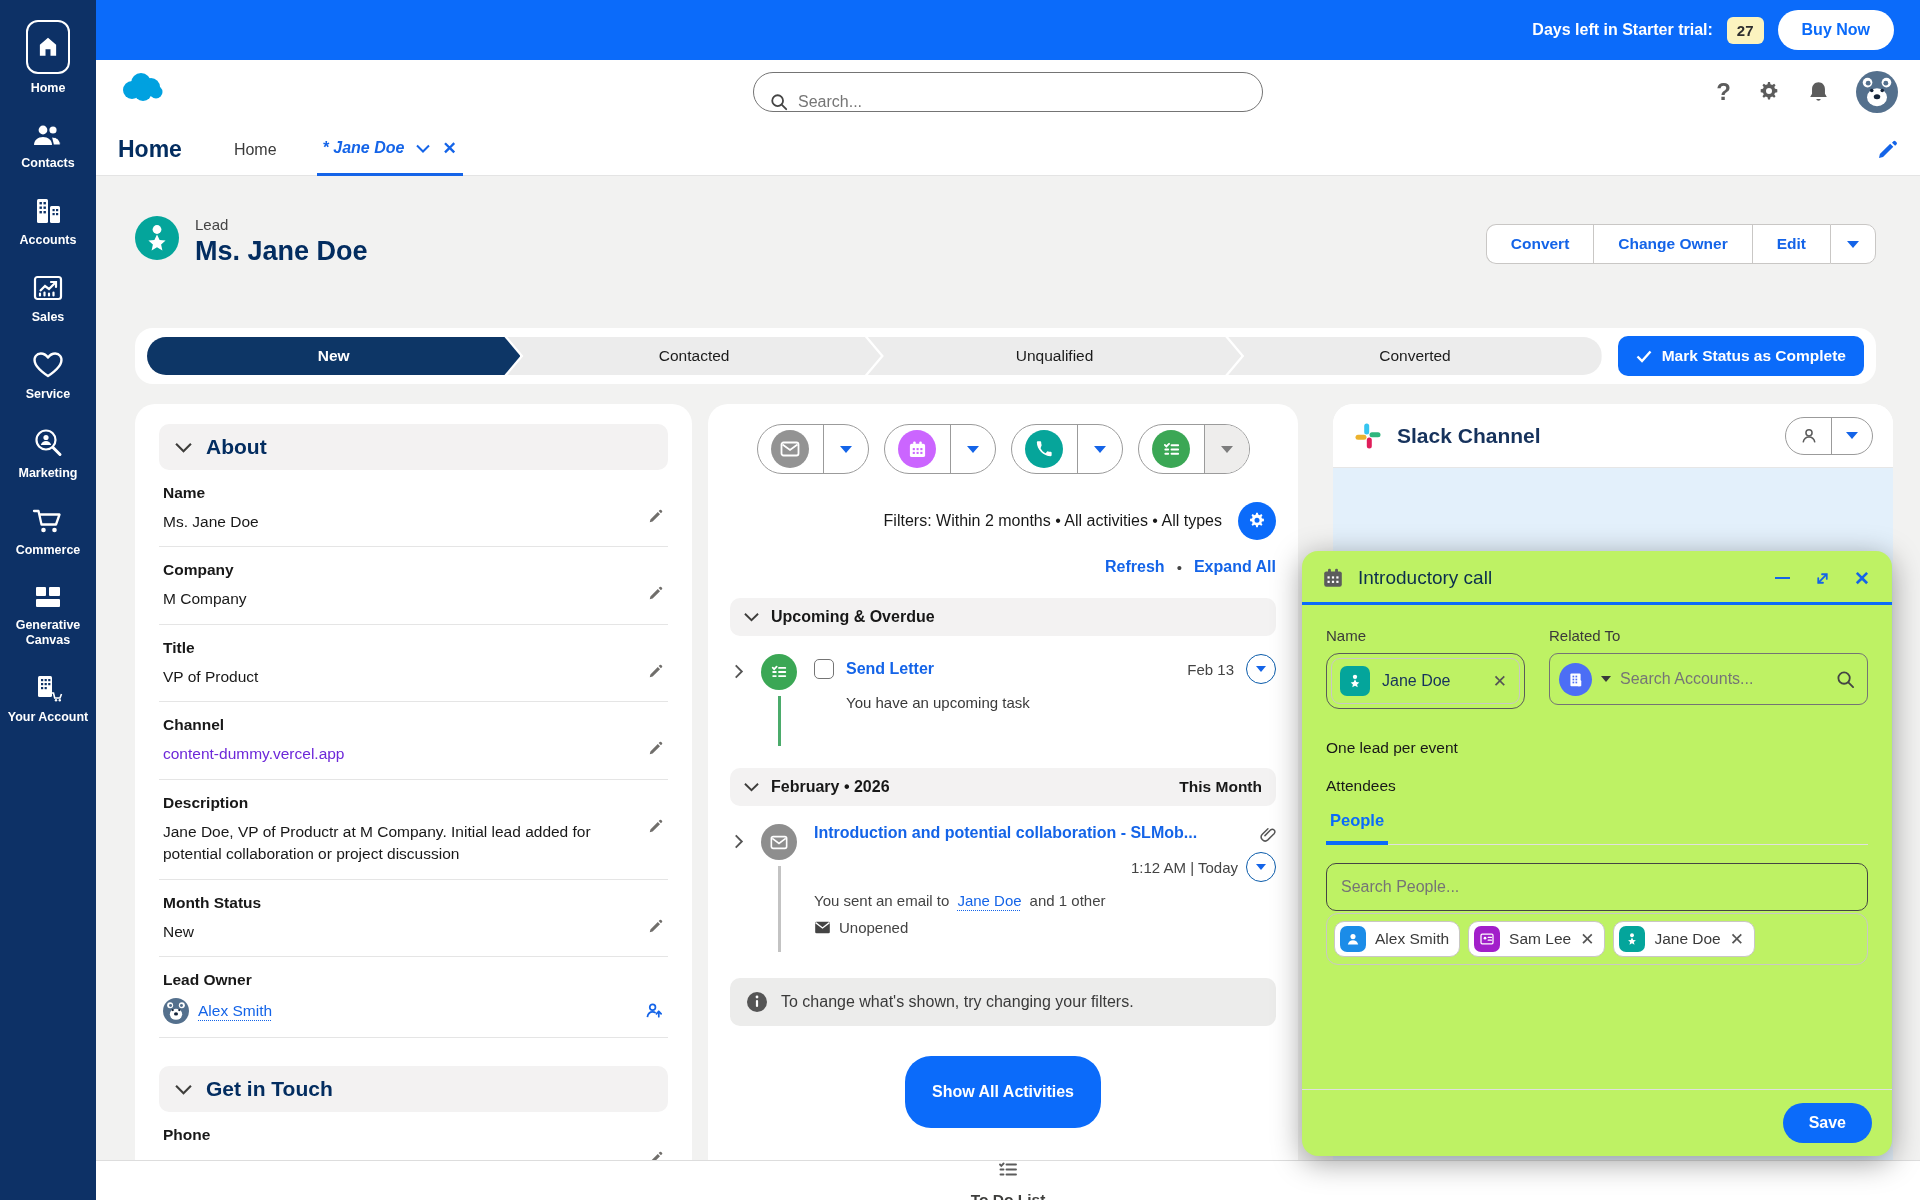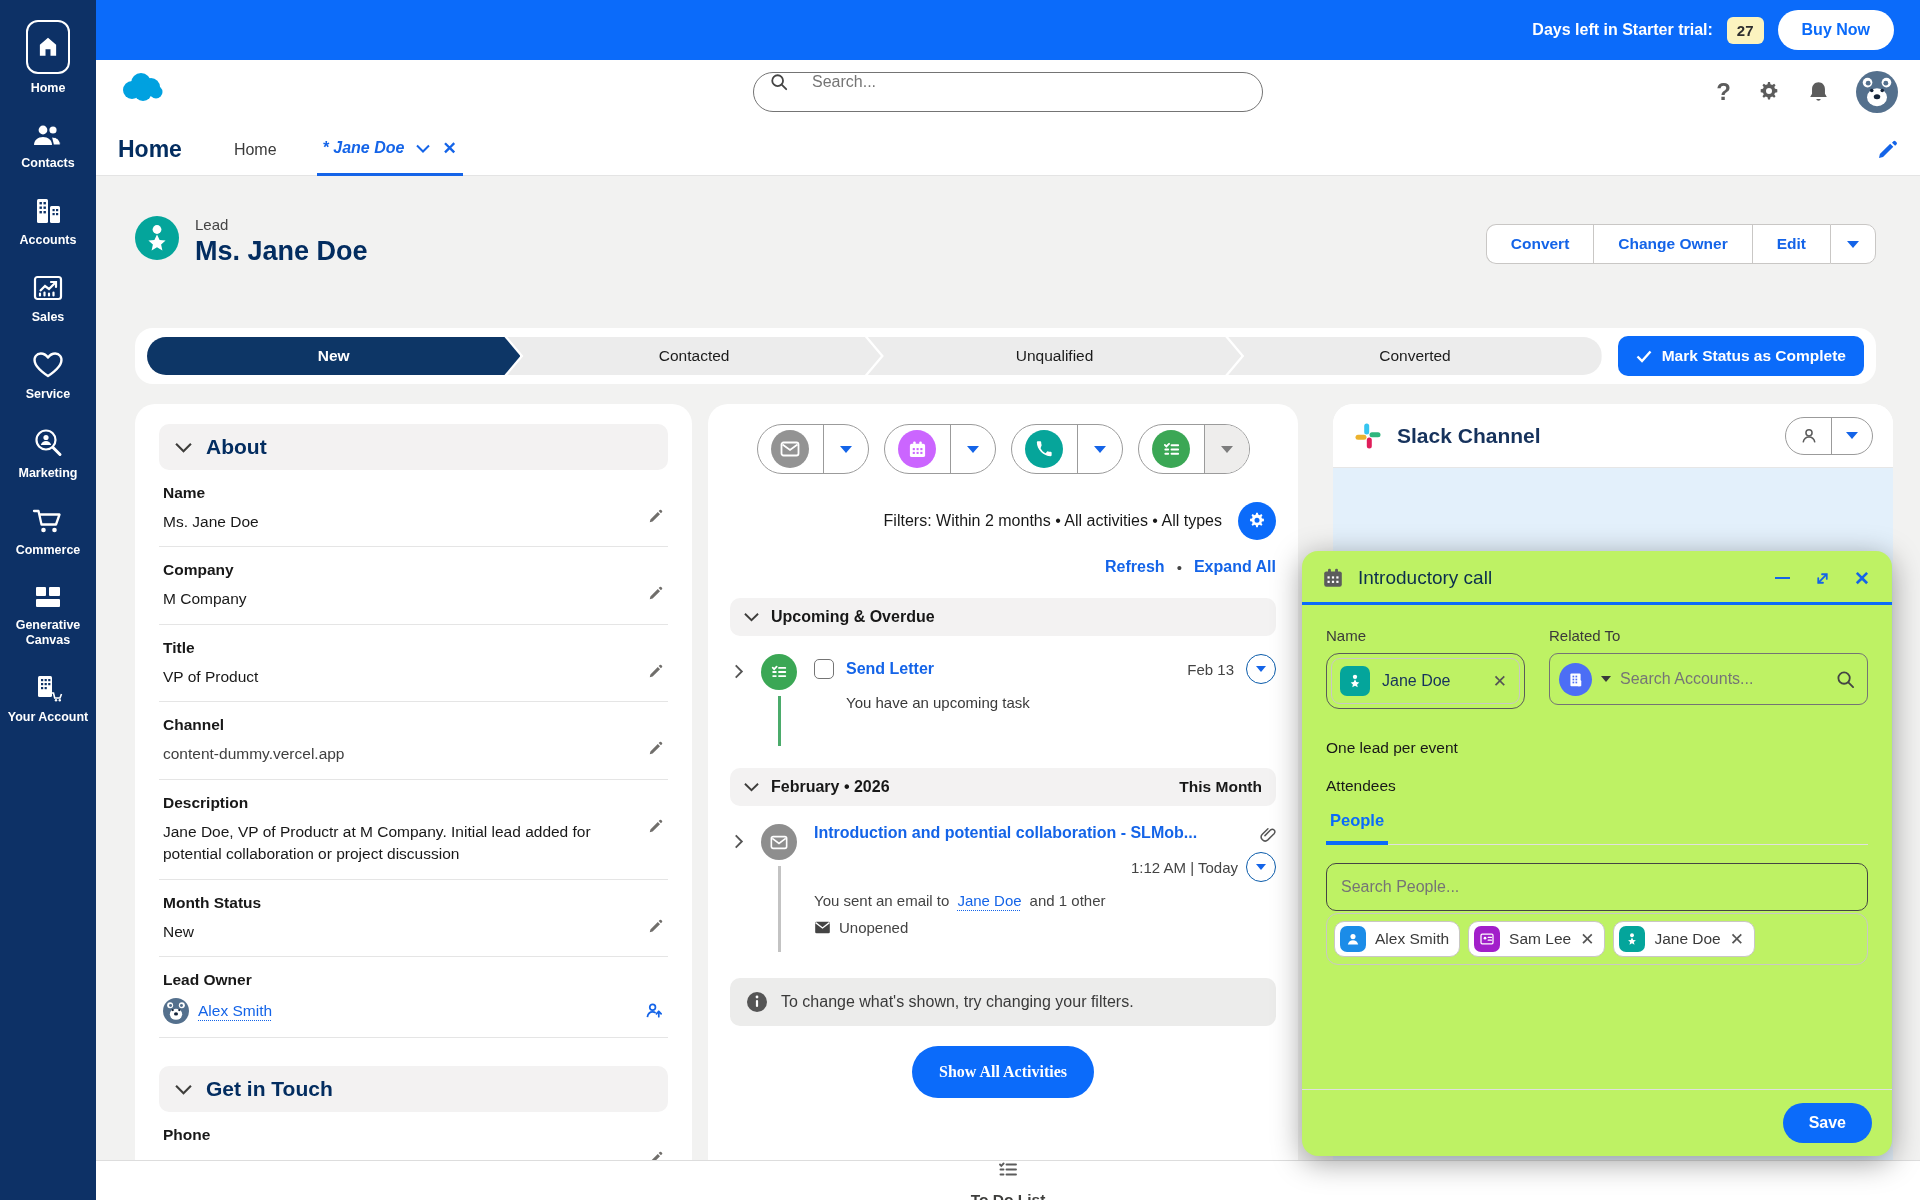--- a/index.html
+++ b/index.html
@@ -15,21 +15,21 @@
 
   
   .main{flex:1;display:flex;flex-direction:column;position:relative;}
   .topbar{height:60px;background:#0b6bfa;display:flex;align-items:center;justify-content:flex-end;gap:14px;padding-right:26px;color:#fff;}
   .trial-label{font-size:16px;font-weight:700;}
   .trial-badge{background:#fbf3bf;color:#2e2e2e;font-size:15px;font-weight:700;padding:5px 10px;border-radius:6px;}
   .buy-now{background:#fff;color:#0b6bfa;border:none;font-size:16px;font-weight:700;padding:11px 24px;border-radius:24px;cursor:pointer;}
 
   .appheader{height:64px;background:#fff;display:flex;align-items:center;position:relative;}
   .cloud-logo{position:absolute;left:22px;top:8px;}
-  .searchbox{margin:0 auto;width:510px;height:40px;border:1px solid #747474;border-radius:20px;display:flex;align-items:flex-start;padding:0 16px;gap:24px;background:#fff;}
+  .searchbox{margin:0 auto;width:510px;height:40px;border:1px solid #747474;border-radius:20px;display:flex;align-items:flex-end;padding:0 16px;gap:10px;background:#fff;}
   .searchbox input{border:none;outline:none;font-size:16px;color:#444;width:100%;background:transparent;}
   .header-icons{position:absolute;right:22px;display:flex;align-items:center;gap:26px;}
   .help-glyph{font-size:24px;font-weight:700;color:#5c5c5c;cursor:pointer;}
 
   .tabrow{height:52px;background:#fff;display:flex;align-items:center;padding:0 22px;border-bottom:1px solid #e4e4e4;}
   .app-title{font-size:23px;font-weight:700;color:#032d60;margin-right:52px;}
   .tab{font-size:16px;color:#3a3a3a;margin-right:40px;cursor:pointer;}
   .tab-active{height:52px;display:flex;align-items:center;gap:12px;border-bottom:3px solid #1464e8;padding:0 6px;cursor:pointer;}
   .tab-active .tab-label{color:#1464e8;font-style:italic;font-size:16px;font-weight:600;}
   .tab-close{color:#1464e8;font-size:17px;font-weight:600;}
@@ -62,21 +62,21 @@
   .card{position:absolute;top:228px;bottom:0;background:#fff;border-radius:20px 20px 0 0;}
   .card-left{left:39px;width:557px;padding:20px 24px;overflow:hidden;}
   .card-mid{left:612px;width:590px;padding:20px 22px;overflow:hidden;}
   .card-right{left:1237px;width:560px;overflow:hidden;}
 
   .section-head{background:#f3f2f2;border-radius:10px;padding:11px 16px;display:flex;align-items:center;gap:14px;}
   .section-head .sh-title{font-size:21px;font-weight:700;color:#032d60;}
   .field{padding:14px 4px 13px 4px;border-bottom:1px solid #e5e5e5;position:relative;}
   .f-label{font-size:15.5px;font-weight:700;color:#181818;margin-bottom:9px;}
   .f-value{font-size:15.5px;color:#181818;line-height:1.45;padding-right:36px;}
-  .f-link{color:#404040;text-decoration:none;cursor:pointer;}
+  .f-link{color:#6d28d9;text-decoration:none;cursor:pointer;}
   .edit-pen{position:absolute;right:4px;top:38px;background:none;border:none;cursor:pointer;}
   .owner-row{display:flex;align-items:center;gap:9px;}
   .owner-link{color:#1464e8;font-size:15.5px;text-decoration:underline dotted 1px;text-underline-offset:4px;cursor:pointer;}
   .owner-change{position:absolute;right:4px;top:44px;background:none;border:none;cursor:pointer;}
   .git-head{margin-top:28px;}
 
   
   .action-row{display:flex;justify-content:center;gap:15px;}
   .split-btn{display:flex;border:1px solid #9b9b9b;border-radius:26px;overflow:hidden;height:50px;background:#fff;}
   .split-main{width:66px;display:flex;align-items:center;justify-content:center;border-right:1px solid #9b9b9b;cursor:pointer;}
@@ -106,21 +106,21 @@
   .tl-right{margin-left:auto;display:flex;align-items:center;gap:12px;}
   .tl-date{font-size:15px;color:#444;}
   .caret-circle{width:30px;height:30px;border-radius:50%;border:1.5px solid #0b5cab;background:#fff;display:flex;align-items:center;justify-content:center;cursor:pointer;}
   .caret-circle .tri{border-left-width:5px;border-right-width:5px;border-top-width:6px;}
   .tl-sub{font-size:15px;color:#3a3a3a;margin-top:10px;}
   .tl-sub.indent{margin-left:32px;}
   .tl-meta{font-size:15px;color:#444;display:flex;align-items:center;gap:8px;margin-top:10px;}
   .recipient-link{color:#1464e8;text-decoration:underline dotted 1px;text-underline-offset:4px;cursor:pointer;}
   .banner{margin-top:26px;background:#ececeb;border-radius:10px;padding:13px 16px;display:flex;align-items:center;gap:13px;}
   .banner-text{font-size:16px;color:#3a3a3a;}
-  .show-all{display:block;margin:20px auto 0;background:#0b6bfa;border:none;color:#fff;font-size:16px;font-weight:700;padding:17px 27px;border-radius:26px;cursor:pointer;font-family:Liberation Serif, serif;}
+  .show-all{display:block;margin:30px auto 0;background:#0b6bfa;border:none;color:#fff;font-size:16px;font-weight:700;padding:27px 27px;border-radius:26px;cursor:pointer;}
 
   
   .slack-head{height:64px;display:flex;align-items:center;gap:14px;padding:0 20px;background:#fff;border-bottom:1px solid #e6e6e6;}
   .slack-title{font-size:21px;font-weight:700;color:#16325c;}
   .slack-actions{margin-left:auto;display:flex;border:1px solid #9b9b9b;border-radius:20px;overflow:hidden;height:38px;background:#fff;}
   .slack-main{width:46px;display:flex;align-items:center;justify-content:center;border-right:1px solid #9b9b9b;cursor:pointer;}
   .slack-caret{width:40px;display:flex;align-items:center;justify-content:center;cursor:pointer;}
   .slack-body{height:100%;background:#e3f0fb;}
 
   

